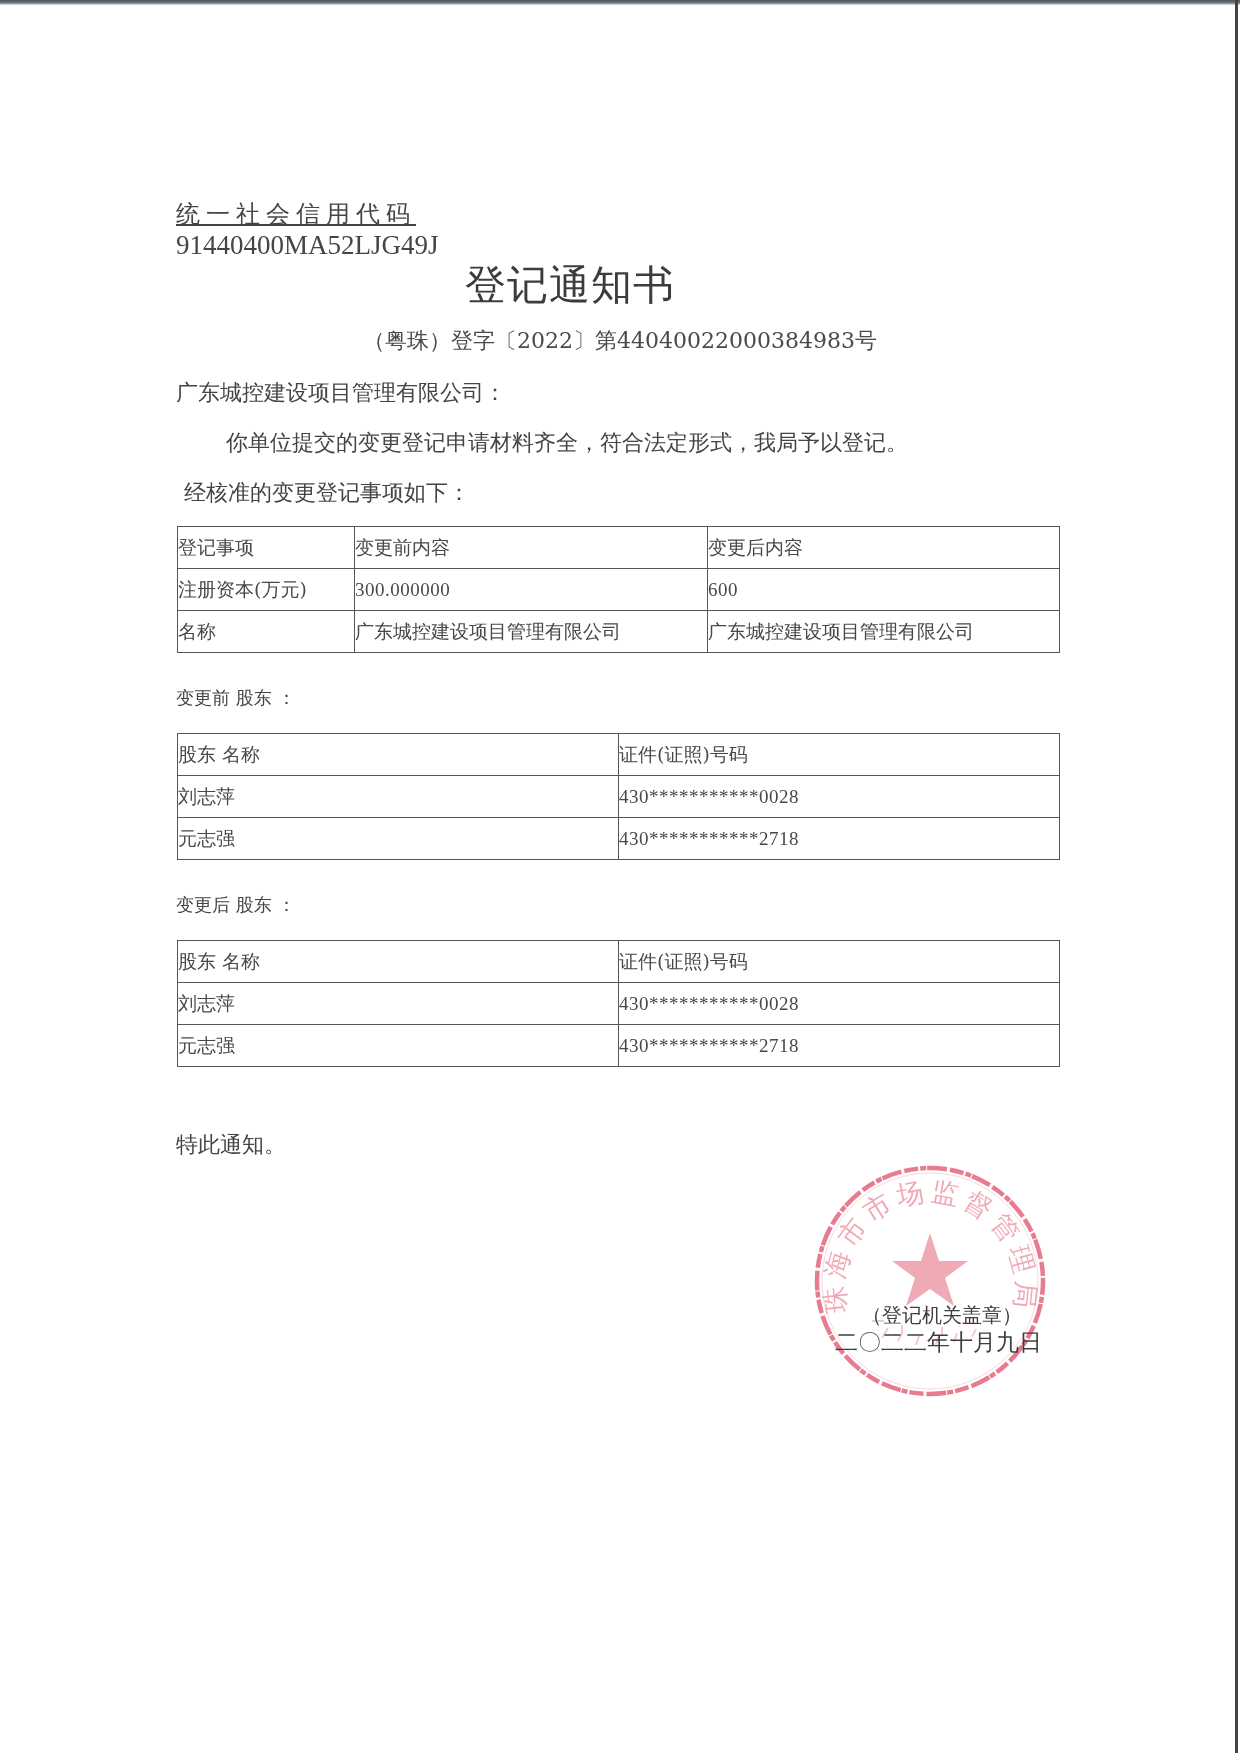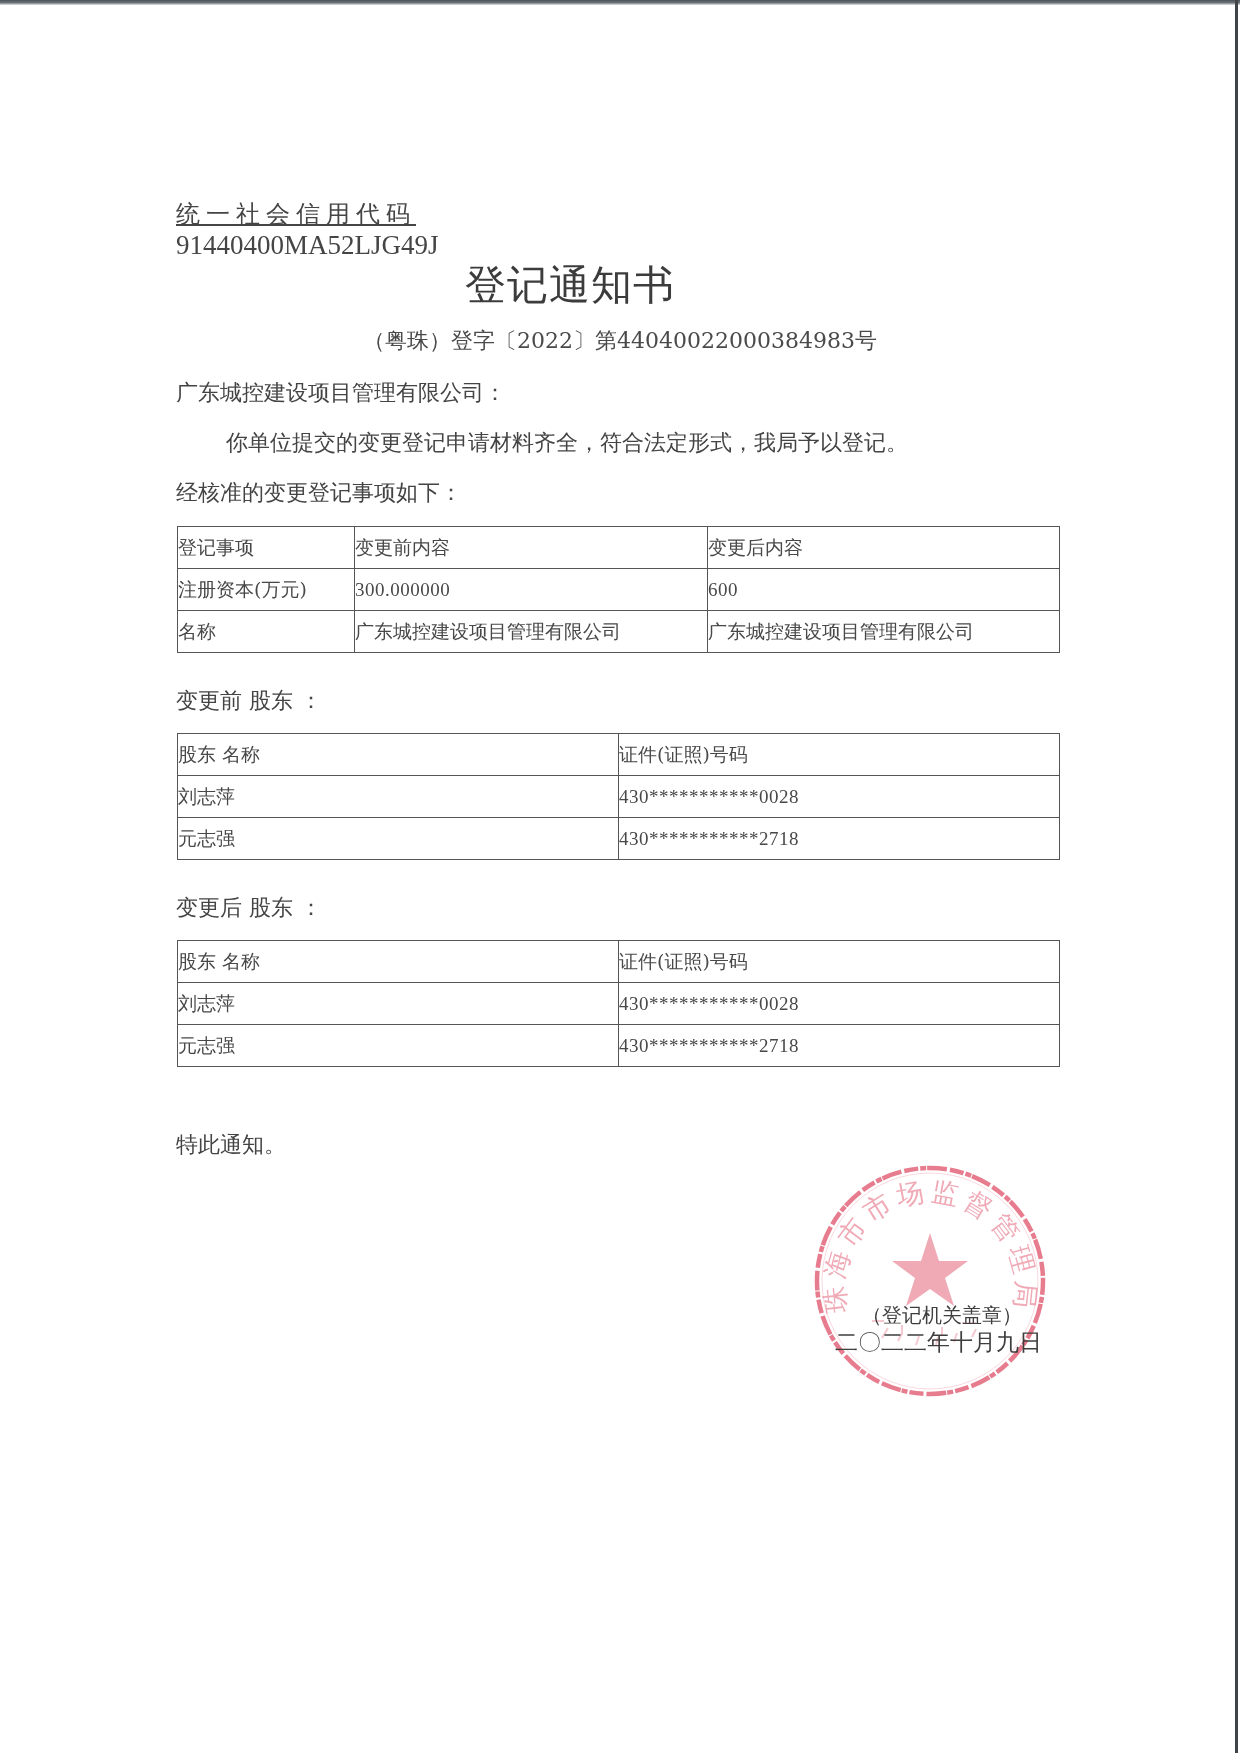--- a/index.html
+++ b/index.html
@@ -61,26 +61,26 @@
       left: 176px; top: 378px;
       font-size: 22px;
       color: #444;
     }
     .body-para {
       left: 226px; top: 428px;
       font-size: 22px;
       color: #444;
     }
     .approved-intro {
-      left: 176px; top: 478px;
+      left: 184px; top: 478px;
       font-size: 22px;
       color: #444;
     }
     .section-label {
-      font-size: 22px;
+      font-size: 18px;
       color: #444;
     }
 
     table.doc-table {
       position: absolute;
       border-collapse: collapse;
       table-layout: fixed;
       font-size: 19px;
       color: #484848;
     }

